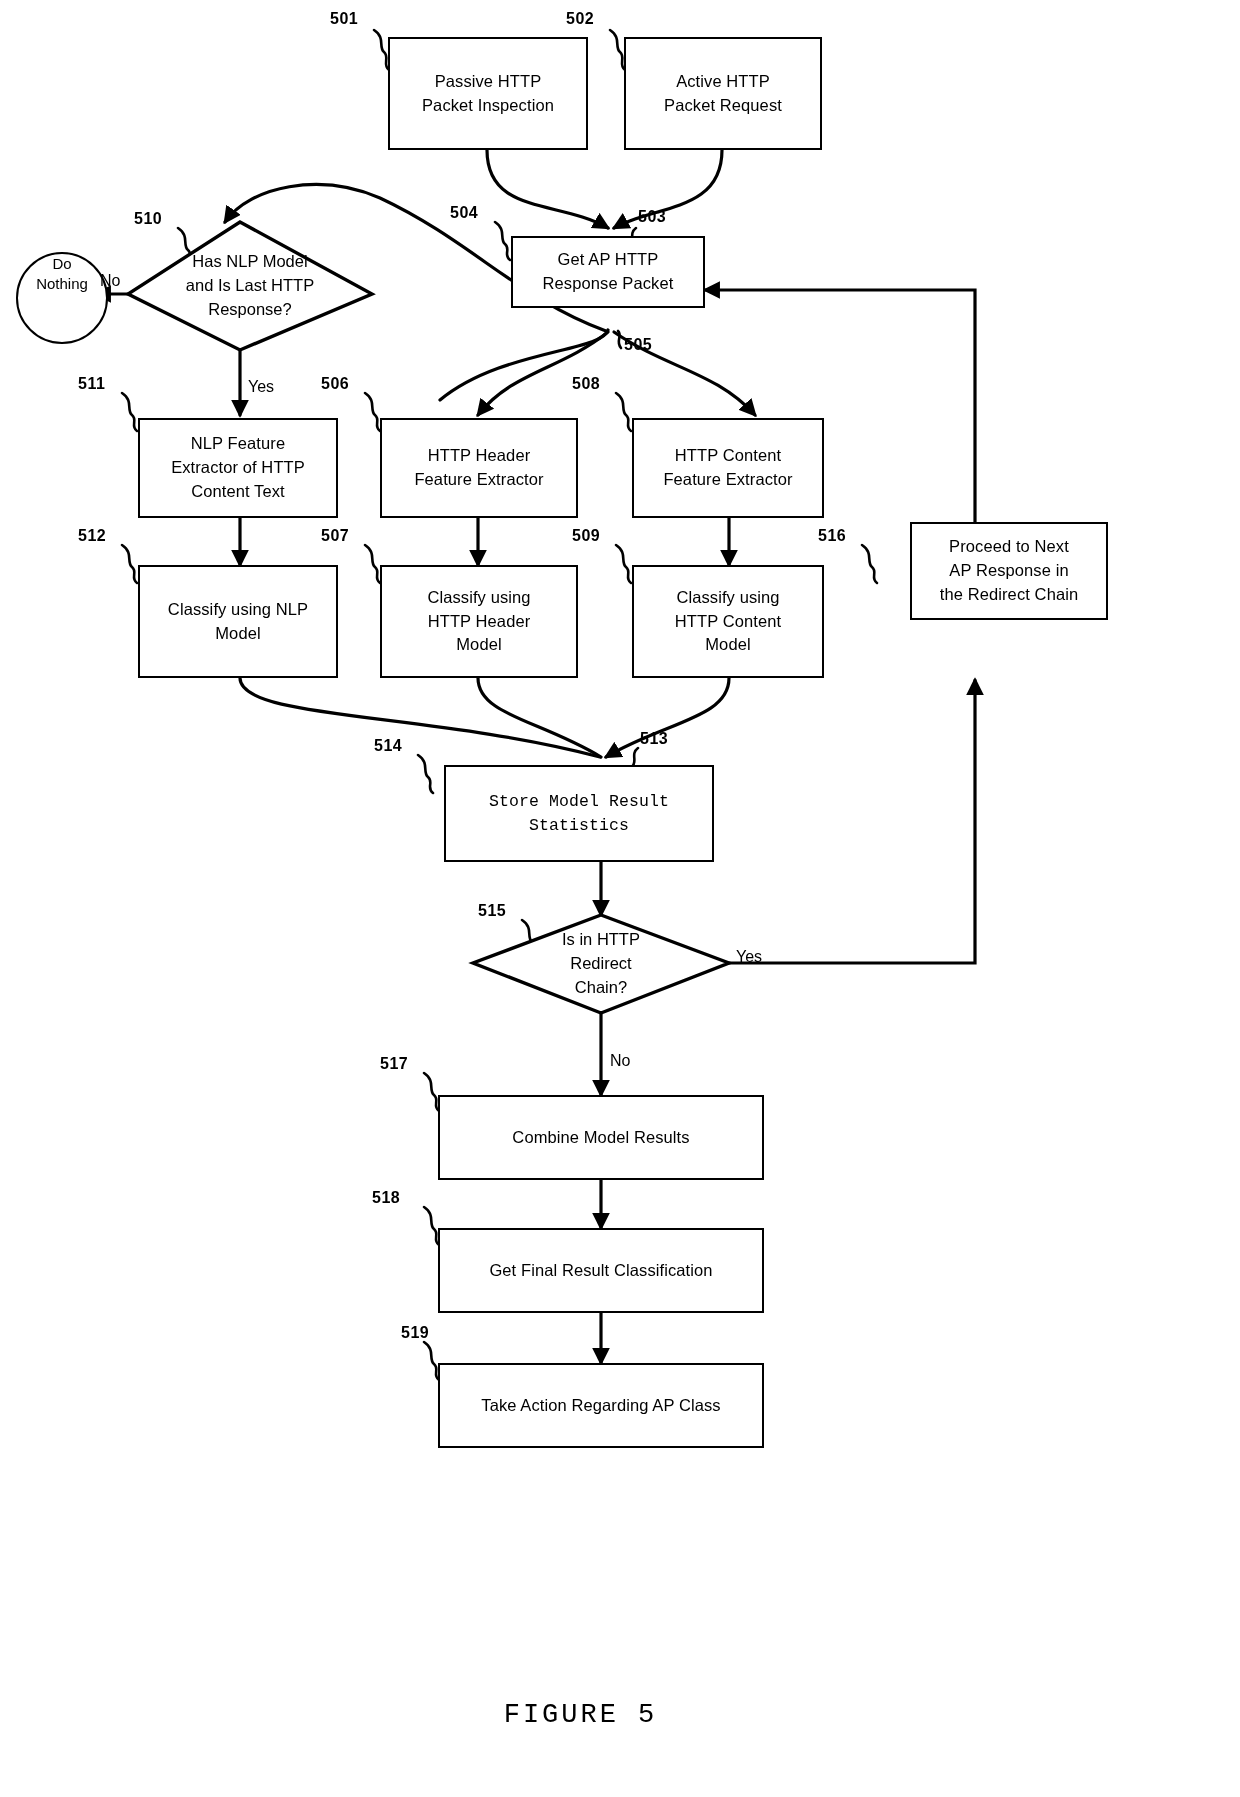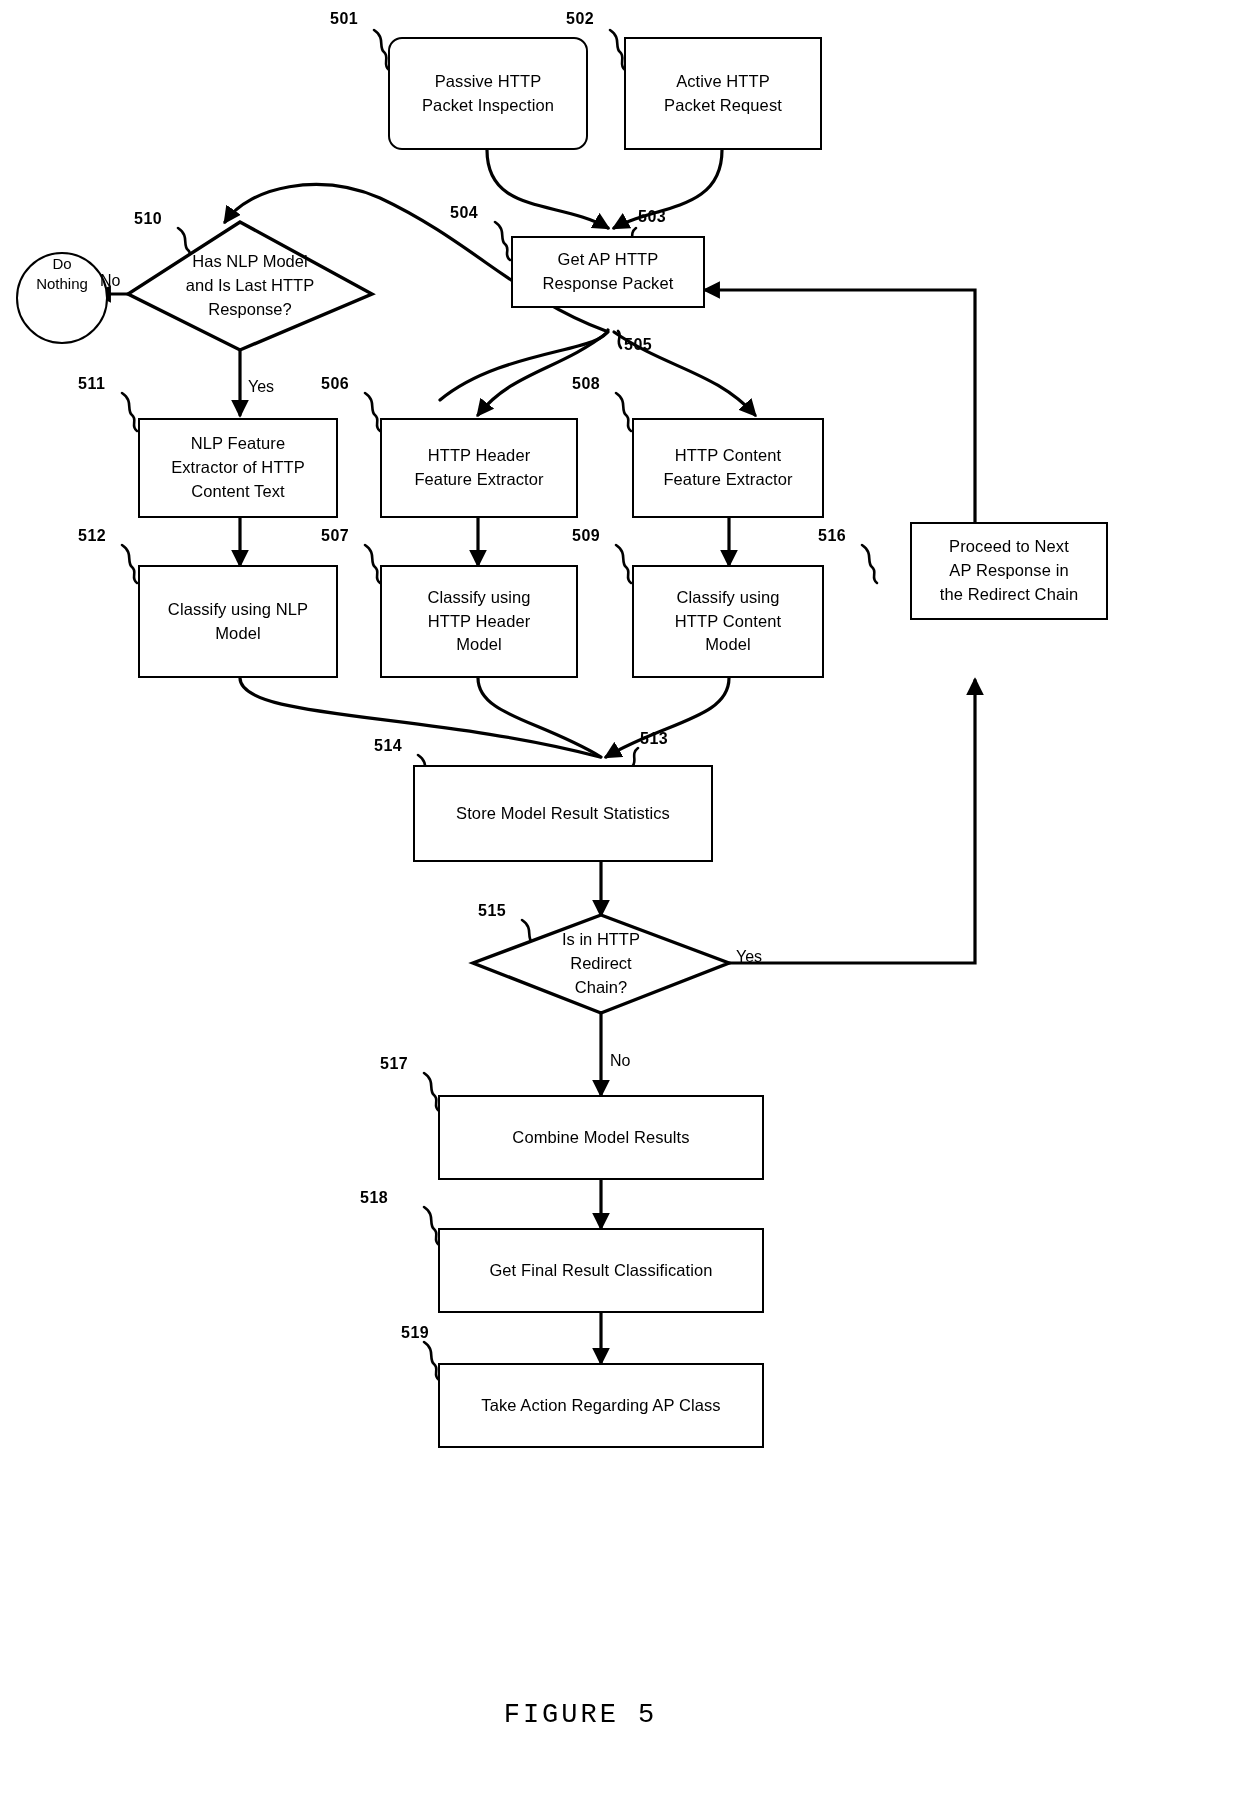--- a/index.html
+++ b/index.html
@@ -188,29 +188,29 @@
   <div class="ref" style="left:321px; top:375px;">506</div>
   <div class="ref" style="left:572px; top:375px;">508</div>
   <div class="ref" style="left:78px;  top:527px;">512</div>
   <div class="ref" style="left:321px; top:527px;">507</div>
   <div class="ref" style="left:572px; top:527px;">509</div>
   <div class="ref" style="left:818px; top:527px;">516</div>
   <div class="ref" style="left:640px; top:730px;">513</div>
   <div class="ref" style="left:374px; top:737px;">514</div>
   <div class="ref" style="left:478px; top:902px;">515</div>
   <div class="ref" style="left:380px; top:1055px;">517</div>
-  <div class="ref" style="left:360px; top:1189px;">518</div>
+  <div class="ref" style="left:372px; top:1189px;">518</div>
   <div class="ref" style="left:401px; top:1324px;">519</div>
 
   <div class="edgelabel" style="left:100px; top:272px;">No</div>
   <div class="edgelabel" style="left:248px; top:378px;">Yes</div>
   <div class="edgelabel" style="left:736px; top:948px;">Yes</div>
   <div class="edgelabel" style="left:610px; top:1052px;">No</div>
 
-  <div class="node box" style="left:388px; top:37px; width:200px; height:113px;border-radius:14px;">
+  <div class="node box" style="left:388px; top:37px; width:200px; height:113px;">
     <span class="label">Passive HTTP<br>Packet Inspection</span>
   </div>
 
   <div class="node box" style="left:624px; top:37px; width:198px; height:113px;">
     <span class="label">Active HTTP<br>Packet Request</span>
   </div>
 
   <div class="node box" style="left:511px; top:236px; width:194px; height:72px;">
     <span class="label">Get AP HTTP<br>Response Packet</span>
   </div>
@@ -244,21 +244,21 @@
   </div>
 
   <div class="node box" style="left:632px; top:565px; width:192px; height:113px;">
     <span class="label">Classify using<br>HTTP Content<br>Model</span>
   </div>
 
   <div class="node box" style="left:910px; top:522px; width:198px; height:98px;">
     <span class="label">Proceed to Next<br>AP Response in<br>the Redirect Chain</span>
   </div>
 
-  <div class="node box" style="left:413px; top:765px; width:300px; height:97px;">
+  <div class="node box" style="left:444px; top:765px; width:270px; height:97px;font-family:Liberation Mono, monospace;">
     <span class="label">Store Model Result Statistics</span>
   </div>
 
   <div class="diamond-wrap" style="left:473px; top:915px; width:256px; height:98px;">
     <div class="dlabel">Is in HTTP<br>Redirect<br>Chain?</div>
   </div>
 
   <div class="node box" style="left:438px; top:1095px; width:326px; height:85px;">
     <span class="label">Combine Model Results</span>
   </div>

